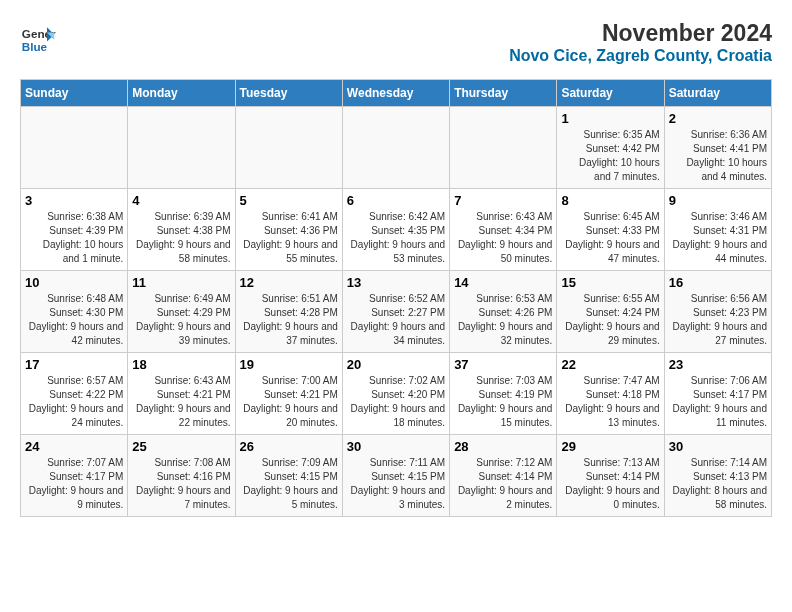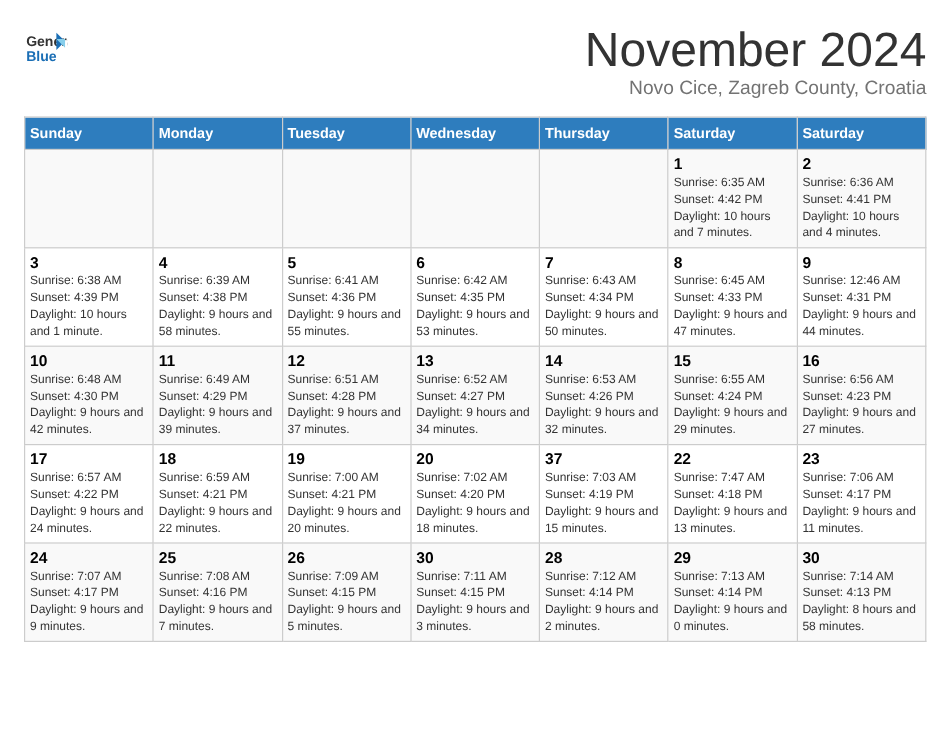--- a/index.html
+++ b/index.html
@@ -18,27 +18,28 @@
     .logo-icon {
       width: 36px;
       height: 36px;
       margin-right: 6px;
     }
     .title-section {
       text-align: right;
       margin-bottom: 6px;
     }
     .month-title {
-      font-size: 40px;
-      font-weight: normal;
+      font-size: 23px;
+      font-weight: bold;
       color: #333;
     }
     .location-title {
       font-size: 16px;
-      color: #737373;
+      color: #0369a1;
+      font-weight: bold;
     }
     .top-row {
       display: flex;
       justify-content: space-between;
       align-items: flex-start;
       margin-bottom: 8px;
     }
     .calendar-table {
       width: 100%;
       border-collapse: collapse;
@@ -67,20 +68,21 @@
     .day-number {
       font-weight: bold;
       font-size: 13px;
       display: block;
       margin-bottom: 2px;
     }
     .day-info {
       color: #333;
       font-size: 10px;
       line-height: 1.4;
+      text-align: right;
     }
     tr:nth-child(odd) td { background-color: #f9f9f9; }
     tr:nth-child(even) td { background-color: #ffffff; }
     .calendar-table thead tr th { background-color: #2e7dbe; }
   </style>
 </head>
 <body>
 
 <div class="top-row">
   <div class="header-logo">
@@ -161,21 +163,21 @@
 Daylight: 9 hours and 50 minutes.</div>
         </td>
         <td>
           <span class="day-number">8</span>
           <div class="day-info">Sunrise: 6:45 AM
 Sunset: 4:33 PM
 Daylight: 9 hours and 47 minutes.</div>
         </td>
         <td>
           <span class="day-number">9</span>
-          <div class="day-info">Sunrise: 12:46 AM
+          <div class="day-info">Sunrise: 3:46 AM
 Sunset: 4:31 PM
 Daylight: 9 hours and 44 minutes.</div>
         </td>
       </tr>
       <tr>
         <td>
           <span class="day-number">10</span>
           <div class="day-info">Sunrise: 6:48 AM
 Sunset: 4:30 PM
 Daylight: 9 hours and 42 minutes.</div>
@@ -188,21 +190,21 @@
         </td>
         <td>
           <span class="day-number">12</span>
           <div class="day-info">Sunrise: 6:51 AM
 Sunset: 4:28 PM
 Daylight: 9 hours and 37 minutes.</div>
         </td>
         <td>
           <span class="day-number">13</span>
           <div class="day-info">Sunrise: 6:52 AM
-Sunset: 4:27 PM
+Sunset: 2:27 PM
 Daylight: 9 hours and 34 minutes.</div>
         </td>
         <td>
           <span class="day-number">14</span>
           <div class="day-info">Sunrise: 6:53 AM
 Sunset: 4:26 PM
 Daylight: 9 hours and 32 minutes.</div>
         </td>
         <td>
           <span class="day-number">15</span>
@@ -219,21 +221,21 @@
       </tr>
       <tr>
         <td>
           <span class="day-number">17</span>
           <div class="day-info">Sunrise: 6:57 AM
 Sunset: 4:22 PM
 Daylight: 9 hours and 24 minutes.</div>
         </td>
         <td>
           <span class="day-number">18</span>
-          <div class="day-info">Sunrise: 6:59 AM
+          <div class="day-info">Sunrise: 6:43 AM
 Sunset: 4:21 PM
 Daylight: 9 hours and 22 minutes.</div>
         </td>
         <td>
           <span class="day-number">19</span>
           <div class="day-info">Sunrise: 7:00 AM
 Sunset: 4:21 PM
 Daylight: 9 hours and 20 minutes.</div>
         </td>
         <td>

